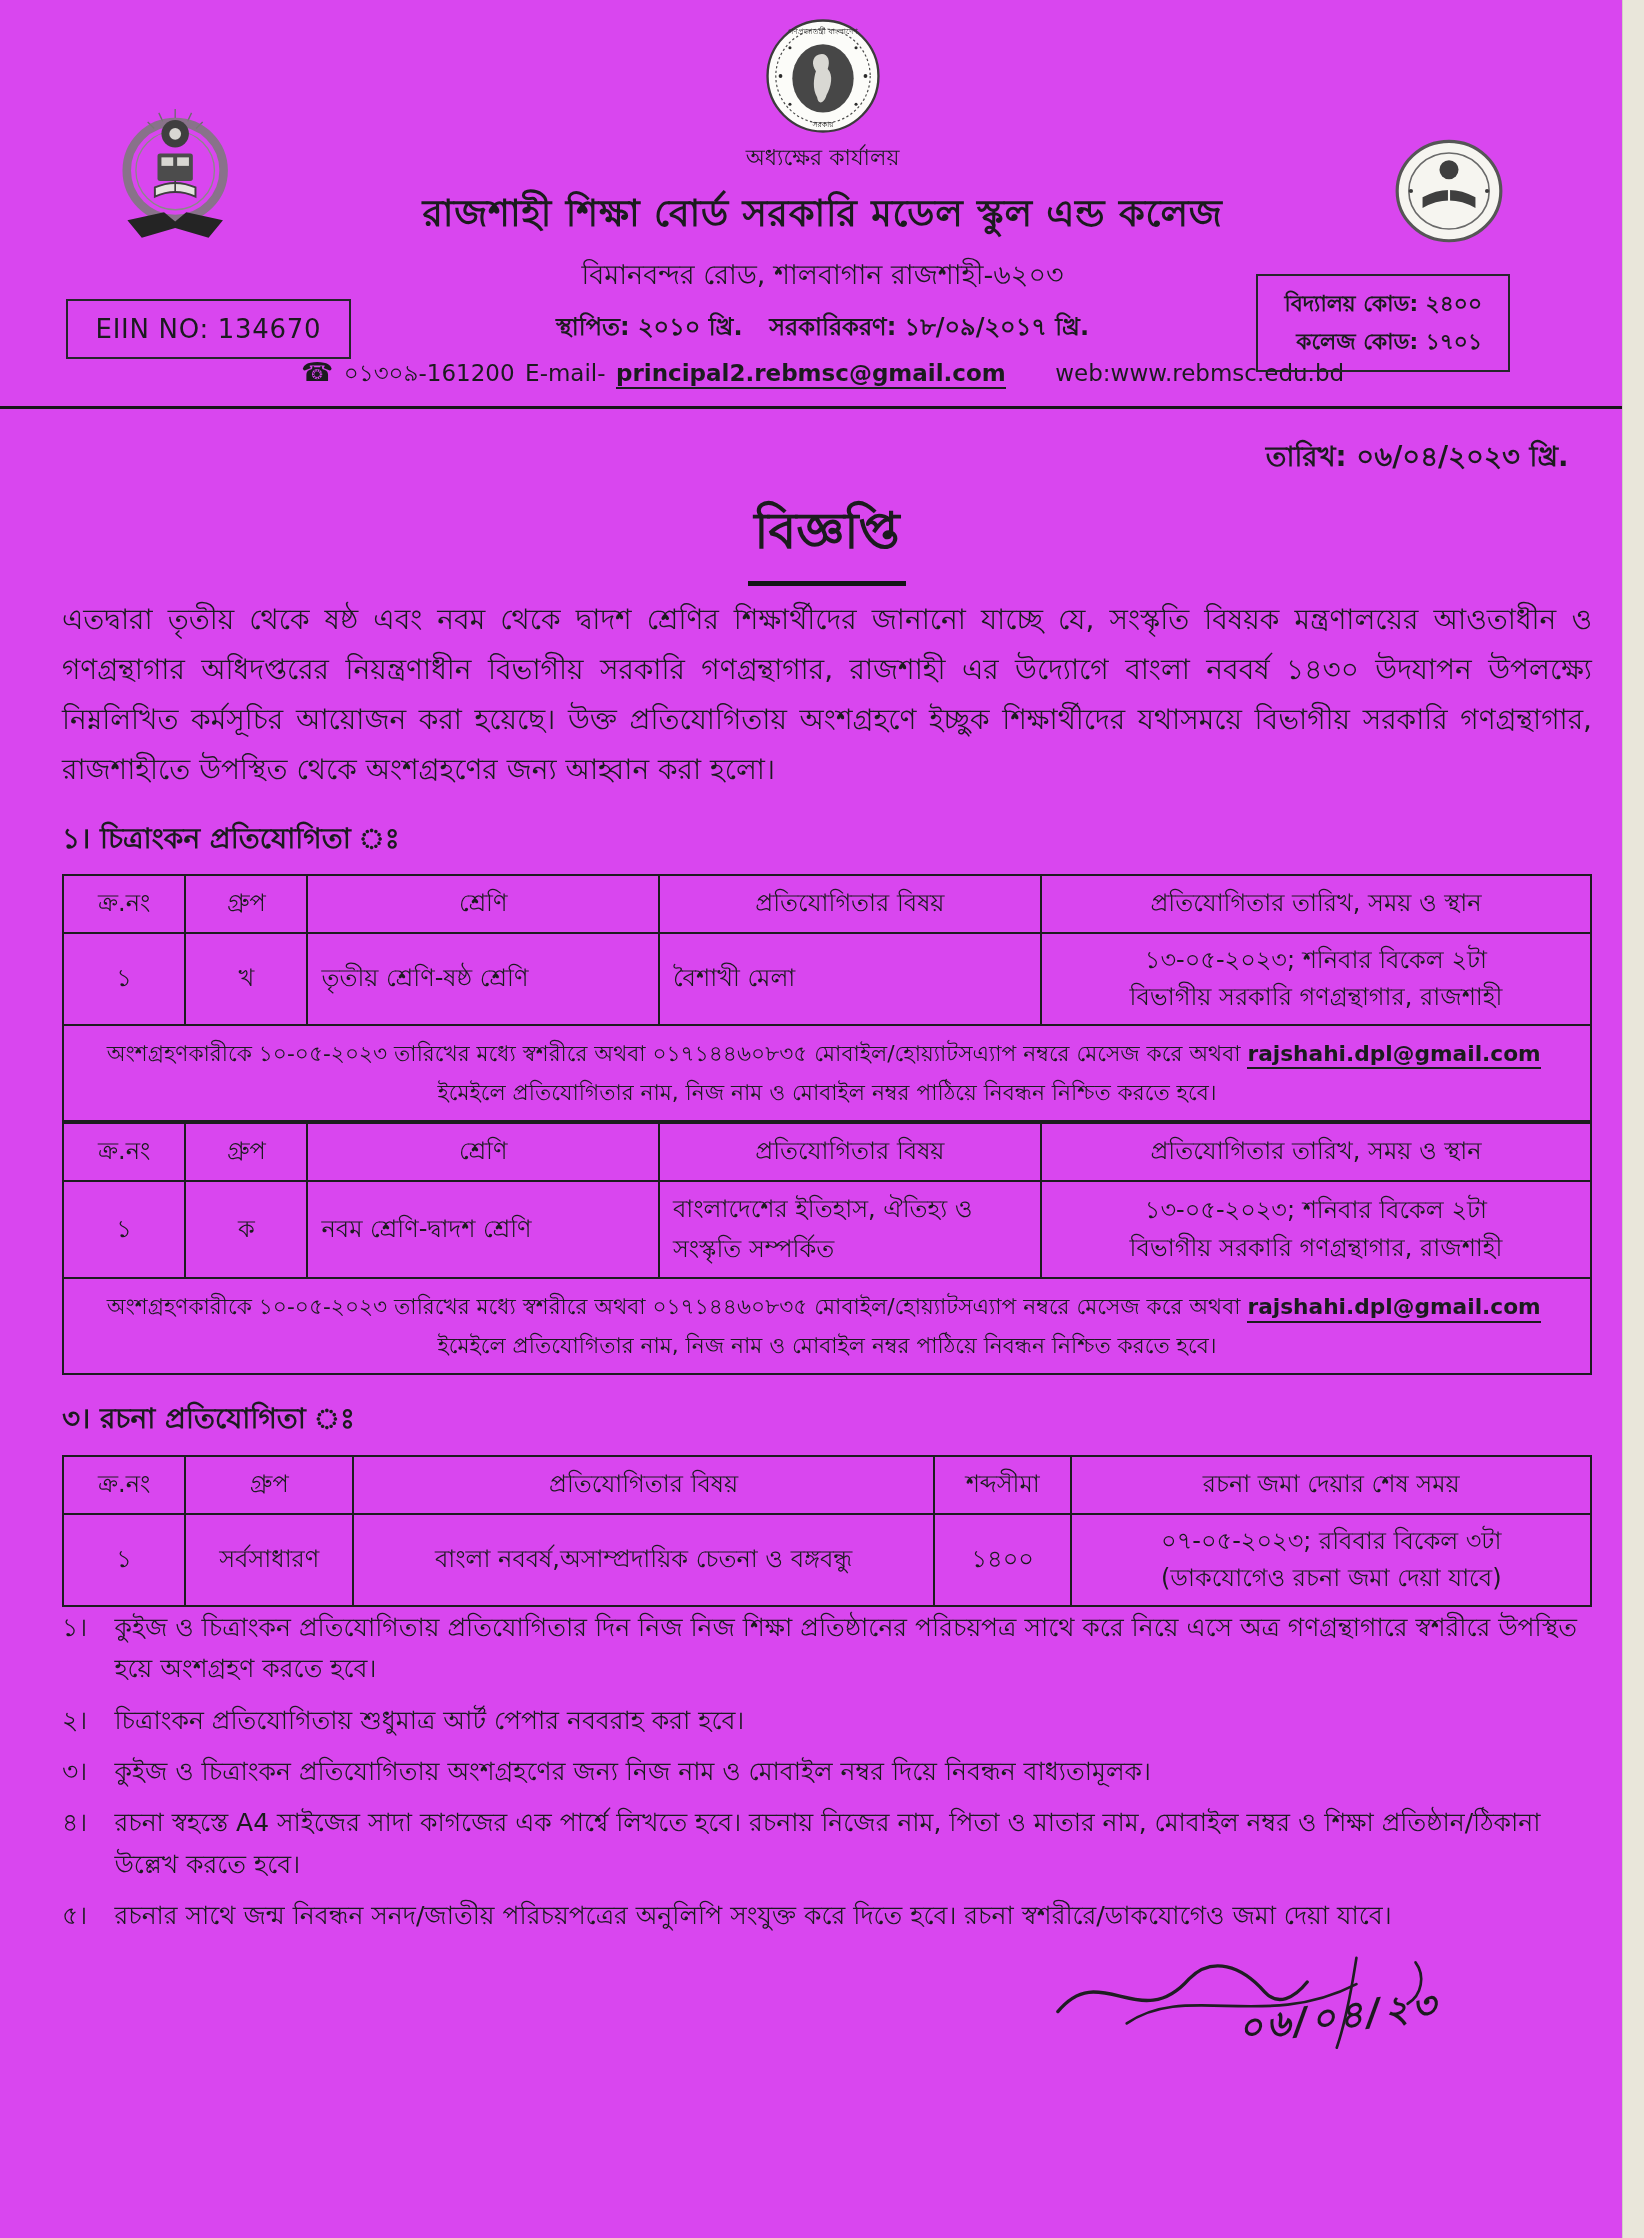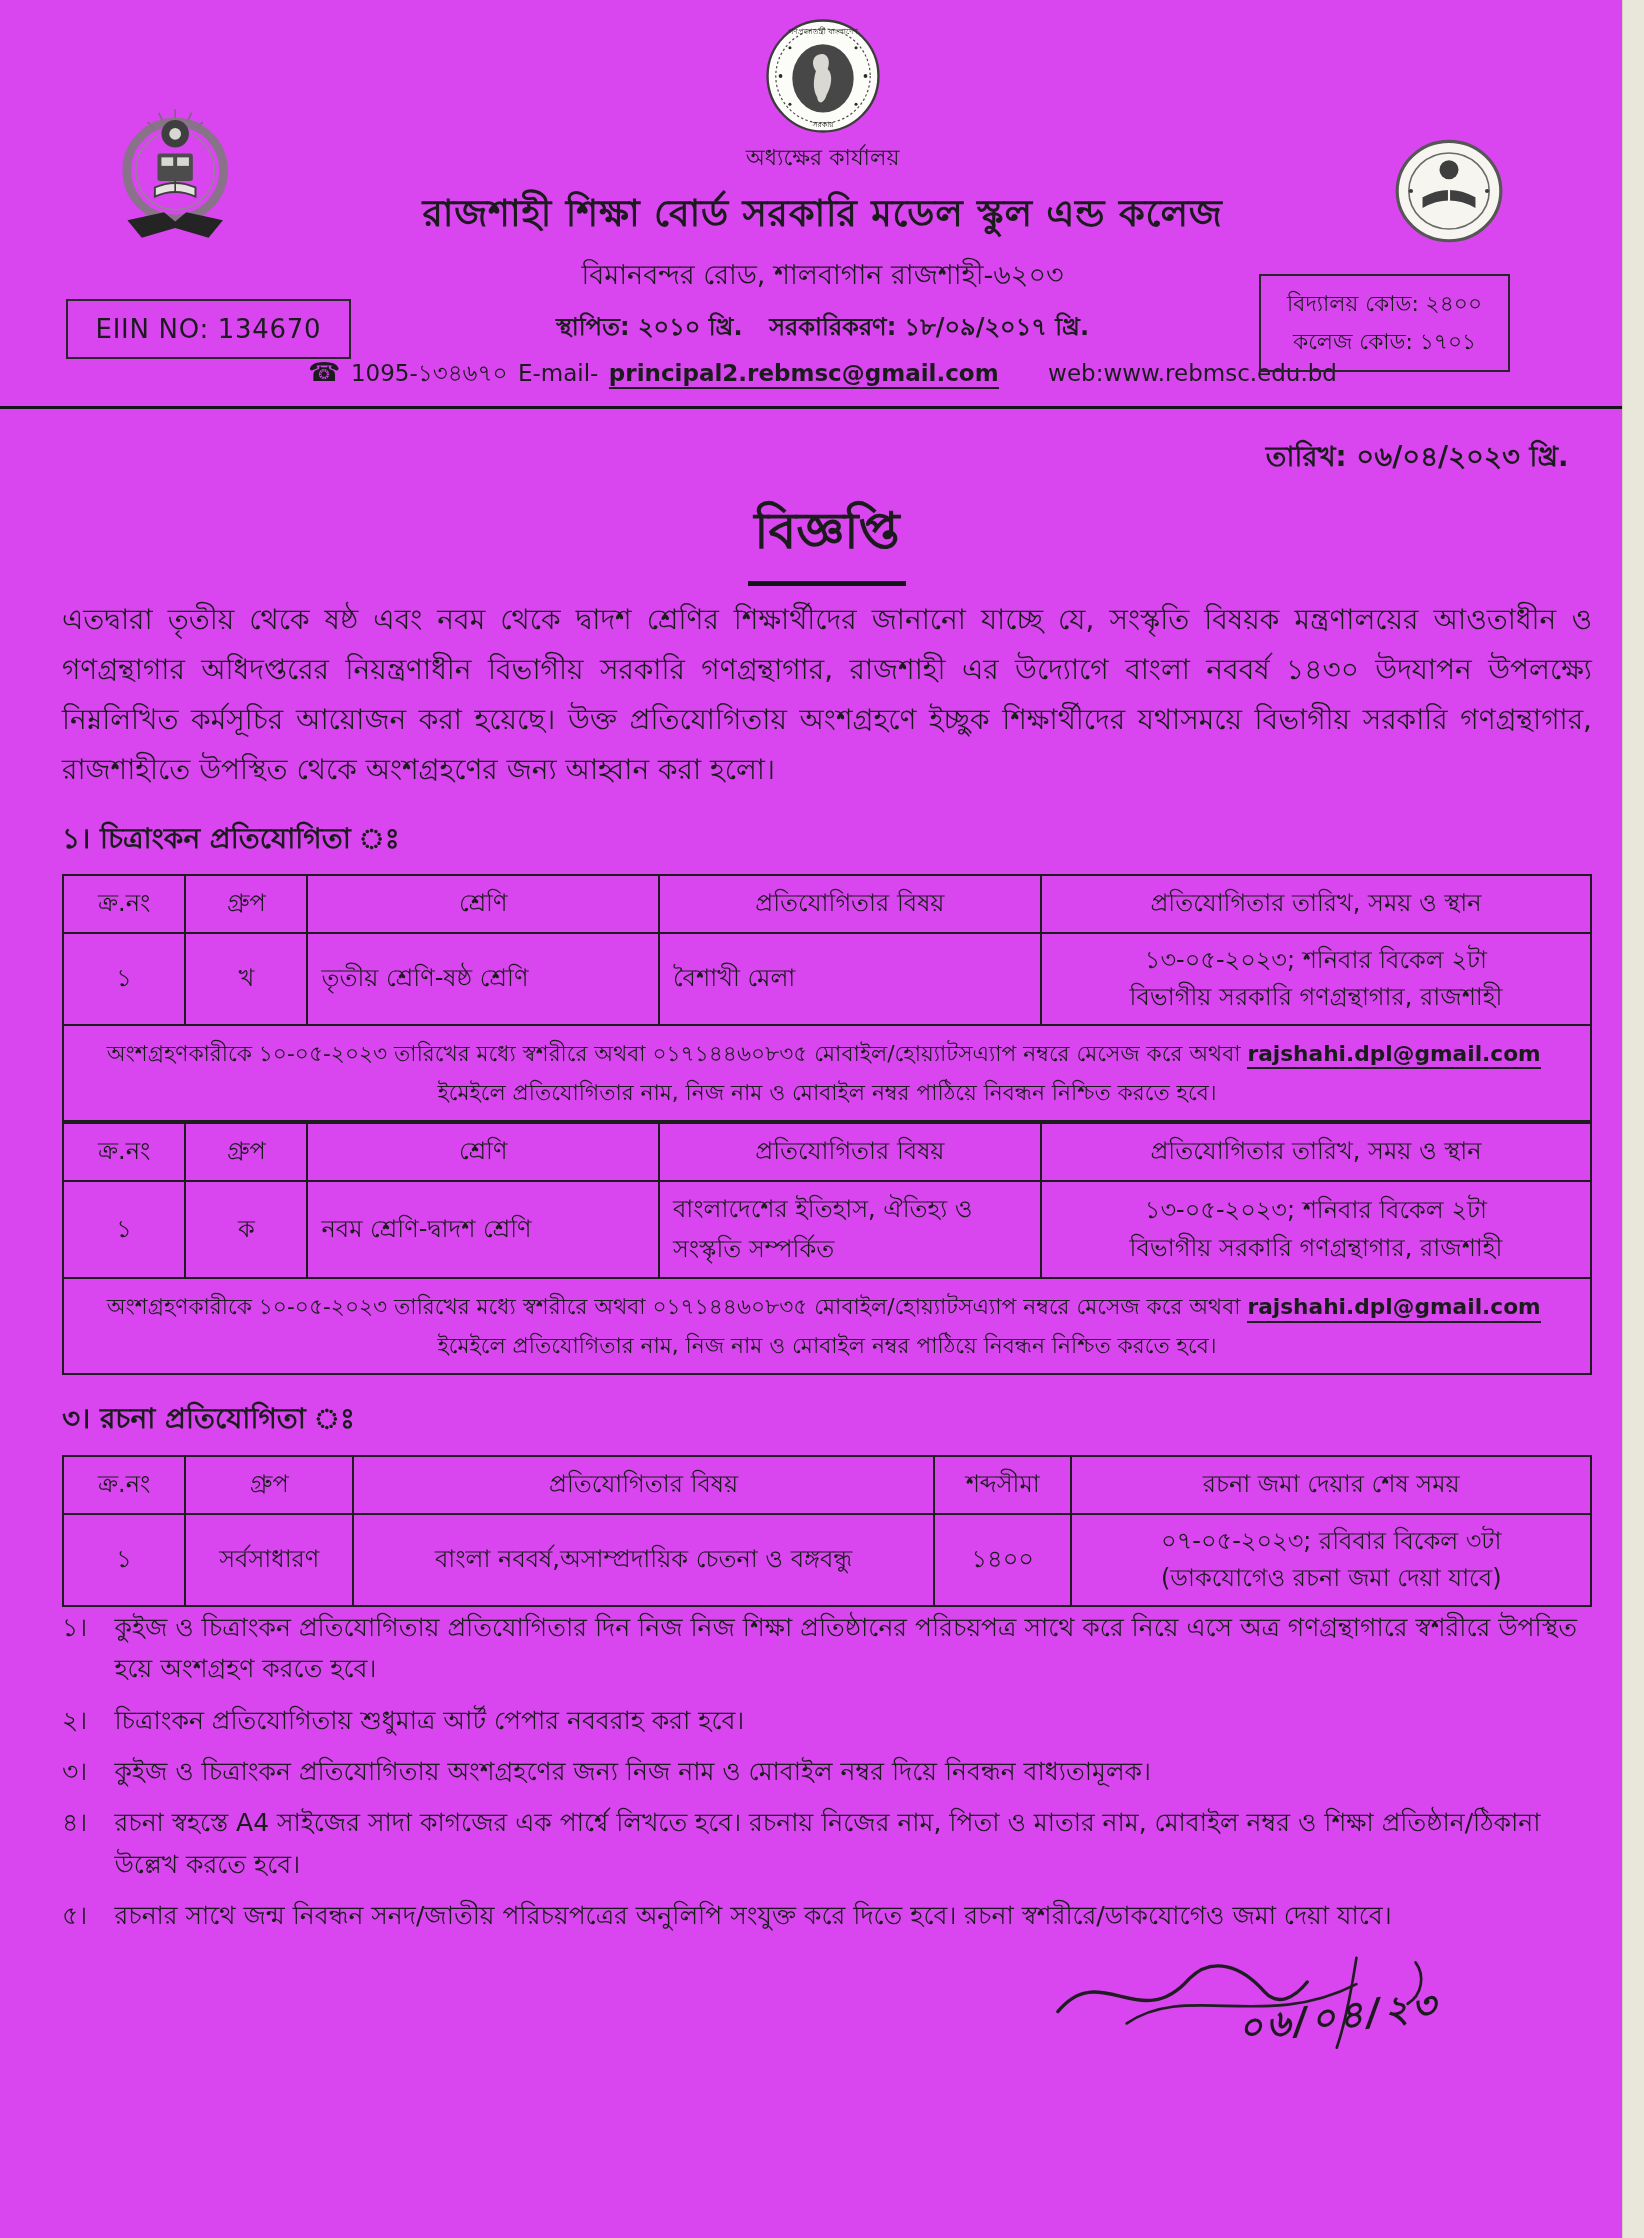--- a/index.html
+++ b/index.html
@@ -23,21 +23,21 @@
     align-items:baseline; gap:10.5px; padding-bottom:11.8px; }
   .phone-icon { font-size:26px; }
   .email-link { font-weight:bold; border-bottom:2.6px solid #1b1b1e; padding-bottom:1.3px; }
   .web-text { margin-left:39px; }
 
   .crest-left { position:absolute; left:118px; top:105px; }
   .ein-box { position:absolute; left:66px; top:299px; border:2.6px solid #26262a;
     padding:13px 27.6px; font-weight:normal; font-size:26px; letter-spacing:0.7px; }
   .seal-right { position:absolute; right:141px; top:138px; }
   .codes-box { position:absolute; right:135px; top:274px; border:2.6px solid #26262a;
-    padding:9.2px 26px; font-size:21.7px; font-weight:normal; line-height:1.75; text-align:center; }
+    padding:9.2px 26px; font-size:21.7px; font-weight:bold; line-height:1.75; text-align:right; }
 
   .divider { border:none; border-top:3.9px solid #161618; margin:0; }
 
   
   .content { padding:0 53px 0 62px; }
   .date-line { text-align:right; font-size:27.6px; font-weight:bold; margin:27.6px 23.6px 0 0; }
 
   .notice-title { text-align:center; margin:10.5px 0 7.9px; }
   .notice-title span { display:inline-block; font-size:50px; font-weight:bold;
     border-bottom:5.3px solid #141416; padding:0 6.6px 5.3px; }
@@ -106,21 +106,21 @@
 
     <div class="office-caption">অধ্যক্ষের কার্যালয়</div>
     <div class="school-name">রাজশাহী শিক্ষা বোর্ড সরকারি মডেল স্কুল এন্ড কলেজ</div>
     <div class="address">বিমানবন্দর রোড, শালবাগান রাজশাহী-৬২০৩</div>
     <div class="established-line">
       <span>স্থাপিত: ২০১০ খ্রি.</span>
       <span>সরকারিকরণ: ১৮/০৯/২০১৭ খ্রি.</span>
     </div>
     <div class="contact-line">
       <span class="phone-icon">☎</span>
-      <span>1095-১৩৪৬৭০</span>
+      <span>০১৩০৯-161200</span>
       <span>E-mail-</span>
       <span class="email-link">principal2.rebmsc@gmail.com</span>
       <span class="web-text">web:www.rebmsc.edu.bd</span>
     </div>
 
     <span class="crest-left">
       <svg width="115" height="144" viewBox="0 0 175 220">
         <g stroke="#6b6b6b" stroke-width="2">
           <line x1="87" y1="6" x2="87" y2="20"></line>
             <line x1="62" y1="12" x2="68" y2="25"></line>

